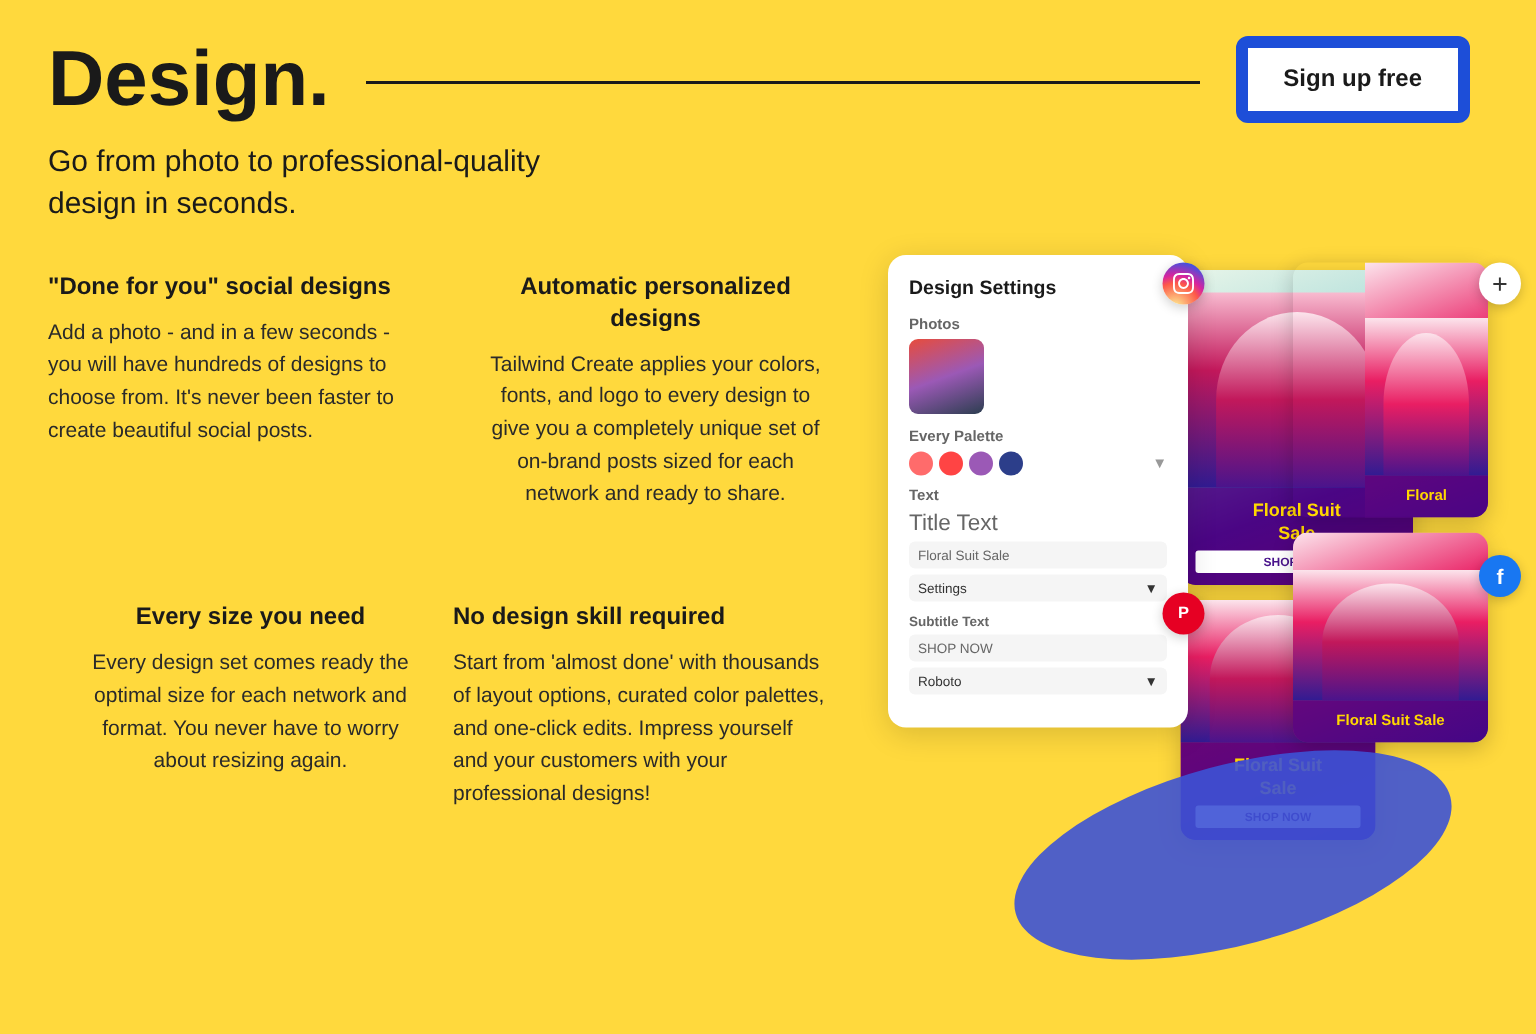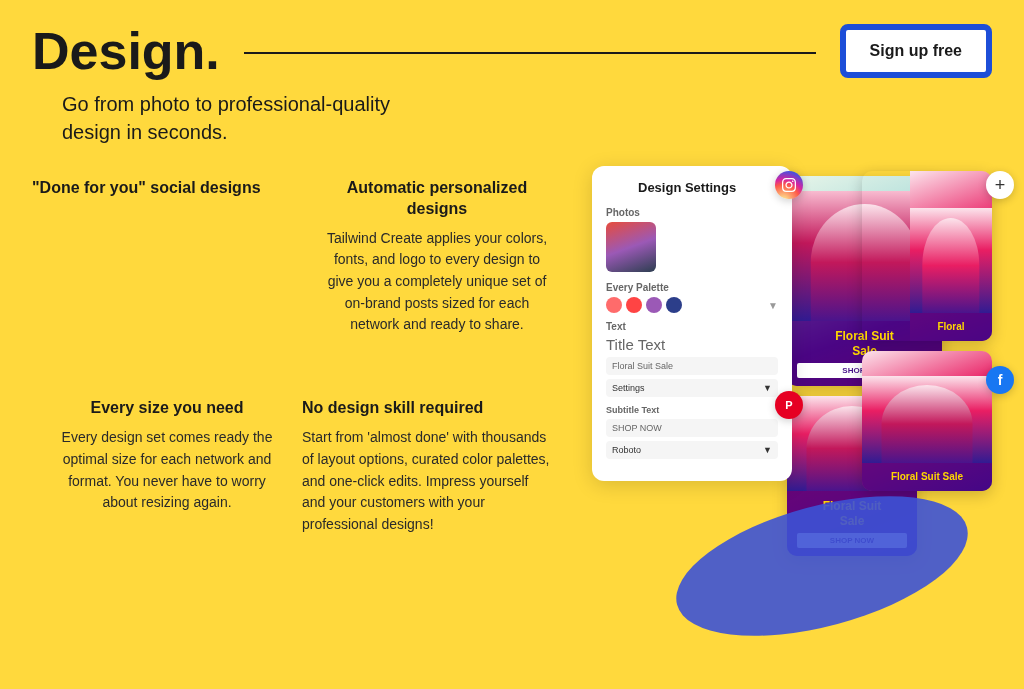--- a/index.html
+++ b/index.html
@@ -8,55 +8,54 @@
       font-family: -apple-system, BlinkMacSystemFont, 'Segoe UI', sans-serif;
       min-height: 689px;
       overflow: hidden;
     }
 
     
     .header {
       display: flex;
       align-items: center;
       justify-content: space-between;
-      padding: 24px 32px 0 32px;
+      padding: 24px 44px 0 32px;
     }
     .header-title {
       font-size: 52px;
       font-weight: 800;
       color: #1a1a1a;
       line-height: 1;
     }
     .header-line {
       flex: 1;
       height: 2px;
       background: #1a1a1a;
       margin: 0 24px;
       margin-top: 4px;
     }
     .signup-btn {
       background: #fff;
-      border: 6px solid #1d4ed8;
+      border: 8px solid #1d4ed8;
       border-radius: 8px;
       padding: 12px 24px;
       font-size: 16px;
       font-weight: 600;
       cursor: pointer;
       white-space: nowrap;
       color: #1a1a1a;
     }
 
     
     .subtitle {
       padding: 12px 32px 0 32px;
       font-size: 20px;
       color: #1a1a1a;
       line-height: 1.4;
       max-width: 400px;
-      margin-left: 30px;
     }
 
     
     .main {
       display: flex;
       padding: 20px 32px 0 32px;
       gap: 20px;
     }
 
     
@@ -106,21 +105,20 @@
       border-radius: 12px;
       box-shadow: 0 4px 20px rgba(0,0,0,0.15);
       padding: 14px;
       z-index: 10;
     }
     .settings-title {
       font-size: 13px;
       font-weight: 700;
       color: #1a1a1a;
       margin-bottom: 12px;
-      margin-left: 32px;
     }
     .settings-label {
       font-size: 10px;
       color: #666;
       margin-bottom: 4px;
       font-weight: 600;
     }
     .photo-thumb {
       width: 50px;
       height: 50px;
@@ -294,20 +292,21 @@
 <div class="subtitle">
   <span>Go from photo to professional-quality<br>design in seconds.</span>
 </div>
 
 <div class="main">
 
   <div class="features">
 
     <div class="feature-item">
       <div class="feature-title">"Done for you" social designs</div>
+      <div class="feature-desc">Add a photo - and in a few seconds - you will have hundreds of designs to choose from. It's never been faster to create beautiful social posts.</div>
     </div>
 
     <div class="feature-item right">
       <div class="feature-title">Automatic personalized designs</div>
       <div class="feature-desc">Tailwind Create applies your colors, fonts, and logo to every design to give you a completely unique set of on-brand posts sized for each network and ready to share.</div>
     </div>
 
     <div class="feature-item right">
       <div class="feature-title">Every size you need</div>
       <div class="feature-desc">Every design set comes ready the optimal size for each network and format. You never have to worry about resizing again.</div>

